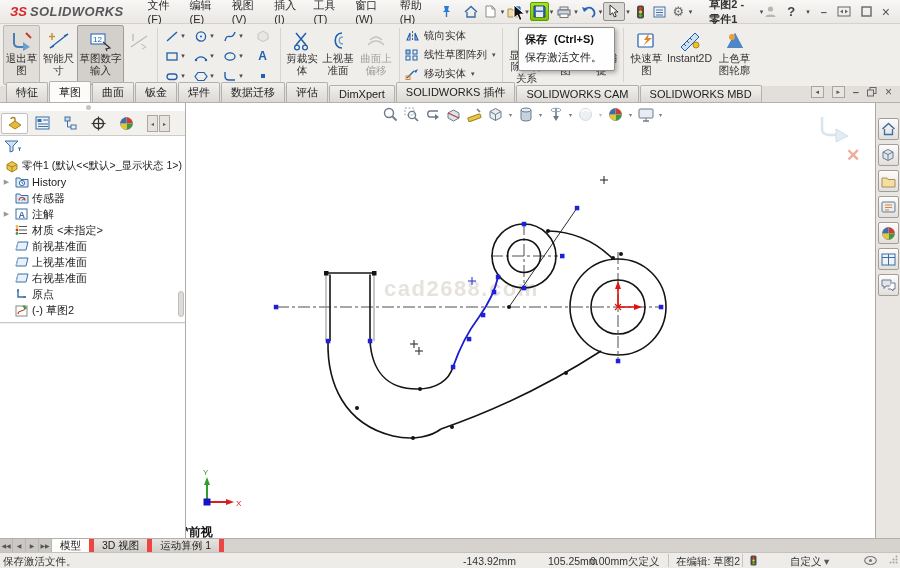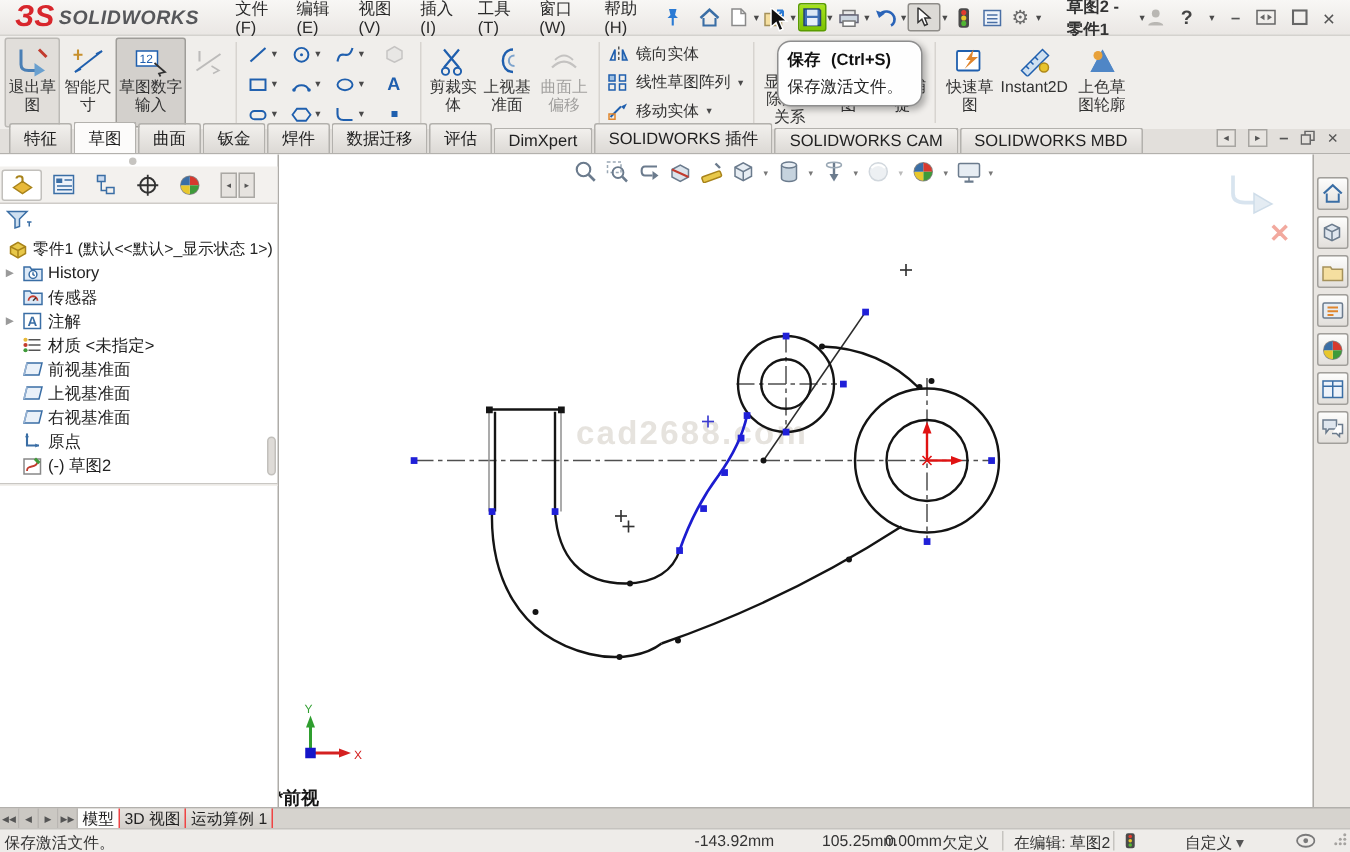--- a/index.html
+++ b/index.html
@@ -7,21 +7,21 @@
   .app {
     position: relative; width: 900px; height: 568px; overflow: hidden;
     background:#eceae7; font-family:"Liberation Sans", sans-serif; font-size:11px; color:#222;
   }
   svg { display:block; }
   
   .titlebar { position:absolute; top:0; left:0; width:900px; height:24px;
     background:linear-gradient(#f8f7f5,#eae7e4); border-bottom:1px solid #d4d2ce;
     display:flex; align-items:center; }
   .logo { display:flex; align-items:center; padding:0 16px 0 10px; }
-  .logo .l3s { font-style:italic; font-weight:bold; color:#d8262c; font-size:20px; margin-right:3px;}
+  .logo .l3s { font-style:italic; font-weight:bold; color:#d8262c; font-size:13px; margin-right:3px;}
   .logo .lword { font-style:italic; font-weight:bold; color:#56575a; font-size:13px; letter-spacing:.4px;}
   .menu { padding:0 8px; height:100%; display:flex; align-items:center; color:#2a2a2a; }
   .pin { margin:0 6px; }
   .qa { display:flex; align-items:center; margin-left:4px; }
   .qi { width:19px; height:19px; display:flex; align-items:center; justify-content:center; border-radius:2px; }
   .qi.save { background:linear-gradient(#a8e41f,#7cc200); border:1px solid #5a9c00; }
   .qi.selbox { background:#dcdad6; border:1px solid #8f8d89; width:22px; }
   .dd { font-size:7px; color:#4a4a4a; margin:0 1px; }
   .wtitle { font-weight:bold; color:#333; margin:0 2px 0 16px; }
   .winctl { margin-left:auto; display:flex; align-items:center; gap:10px; padding-right:10px; color:#555; }
@@ -36,21 +36,21 @@
   .rb .ric { height:25px; display:flex; align-items:center; justify-content:center; }
   .rb .rlab { font-size:10.5px; line-height:11.5px; text-align:center; color:#333; }
   .rb.pressed { background:#d3d0cc; border-color:#9f9d99; }
   .rb.lightpress { background:#e1deda; border-color:#bcbab6; }
   .rb.disabled { opacity:.42; }
   .rgrid { display:grid; grid-template-columns:repeat(4,29px); grid-auto-rows:20px; padding-top:1px; }
   .rgi { display:flex; align-items:center; justify-content:center; gap:1px; }
   .rcol { display:flex; flex-direction:column; justify-content:space-around; padding:2px 2px;text-align:center; }
   .rrow { display:flex; align-items:center; gap:4px; font-size:10.5px; color:#333; }
   .tooltip { position:absolute; left:518px; top:27px; width:97px; z-index:100;
-    background:#fefefe; border:1px solid #8e8e8e; border-radius:9px;
+    background:#fefefe; border:1px solid #8e8e8e; border-radius:2px;
     box-shadow:2px 2px 4px rgba(0,0,0,.28); padding:4px 6px 5px; }
   .tt1 { font-weight:bold; color:#111; }
   .tt1 .sc { font-weight:bold; margin-left:7px; }
   .tt2 { margin-top:3px; color:#222; }
   
   .cmdtabs { position:absolute; top:86px; left:0; width:900px; height:17px; background:#e2dfdb;
     border-bottom:1px solid #b3b1ad; display:flex; align-items:flex-end; padding-left:6px; }
   .ctab { padding:2px 9px 2px; margin-right:1px; border:1px solid #b3b1ad; border-bottom:none;
     border-radius:2px 2px 0 0; background:linear-gradient(#f2f0ed,#dcd9d5); color:#222; }
   .ctab.active { background:#fcfbfa; padding-top:3px; }
@@ -90,22 +90,22 @@
   .tpane { position:absolute; left:875px; top:0; width:25px; height:435px; background:#e9e6e2;
     border-left:1px solid #acaaa6; display:flex; flex-direction:column; align-items:center;
     padding-top:15px; gap:4px; }
   .tbtn { width:21px; height:22px; border:1px solid #a19f9b; border-radius:2px;
     background:linear-gradient(#fdfdfc,#e2dfdb); display:flex; align-items:center; justify-content:center; }
   
   .doctabs { position:absolute; top:538px; left:0; width:900px; height:14px; background:#d6d3ce;
     border-top:1px solid #b2b0ac; display:flex; align-items:stretch; }
   .dnb { width:13px; display:flex; align-items:center; justify-content:center; font-size:6px; color:#555;
     background:#cbc8c3; border-right:1px solid #b9b6b2; }
-  .dtab { padding:0 3px; display:flex; align-items:center; font-size:10.5px; color:#222;
-    background:linear-gradient(#e7e4e0,#d2cfca); border-right:1px solid #ef4444; }
+  .dtab { padding:0 8px; display:flex; align-items:center; font-size:10.5px; color:#222;
+    background:linear-gradient(#e7e4e0,#d2cfca); border-right:5px solid #ef4444; }
   .dtab.active { background:#fdfdfc; }
   
   .statusbar { position:absolute; top:552px; left:0; width:900px; height:16px; background:#eeece9;
     border-top:1px solid #c5c3bf; font-size:10.5px; color:#333; }
   .statusbar span { position:absolute; top:2px; }
   .ssep { position:absolute; top:1px; width:1px; height:13px; background:#c6c4c0; }
   .grip { position:absolute; right:2px; top:4px; }
 </style>
 </head>
 <body>

